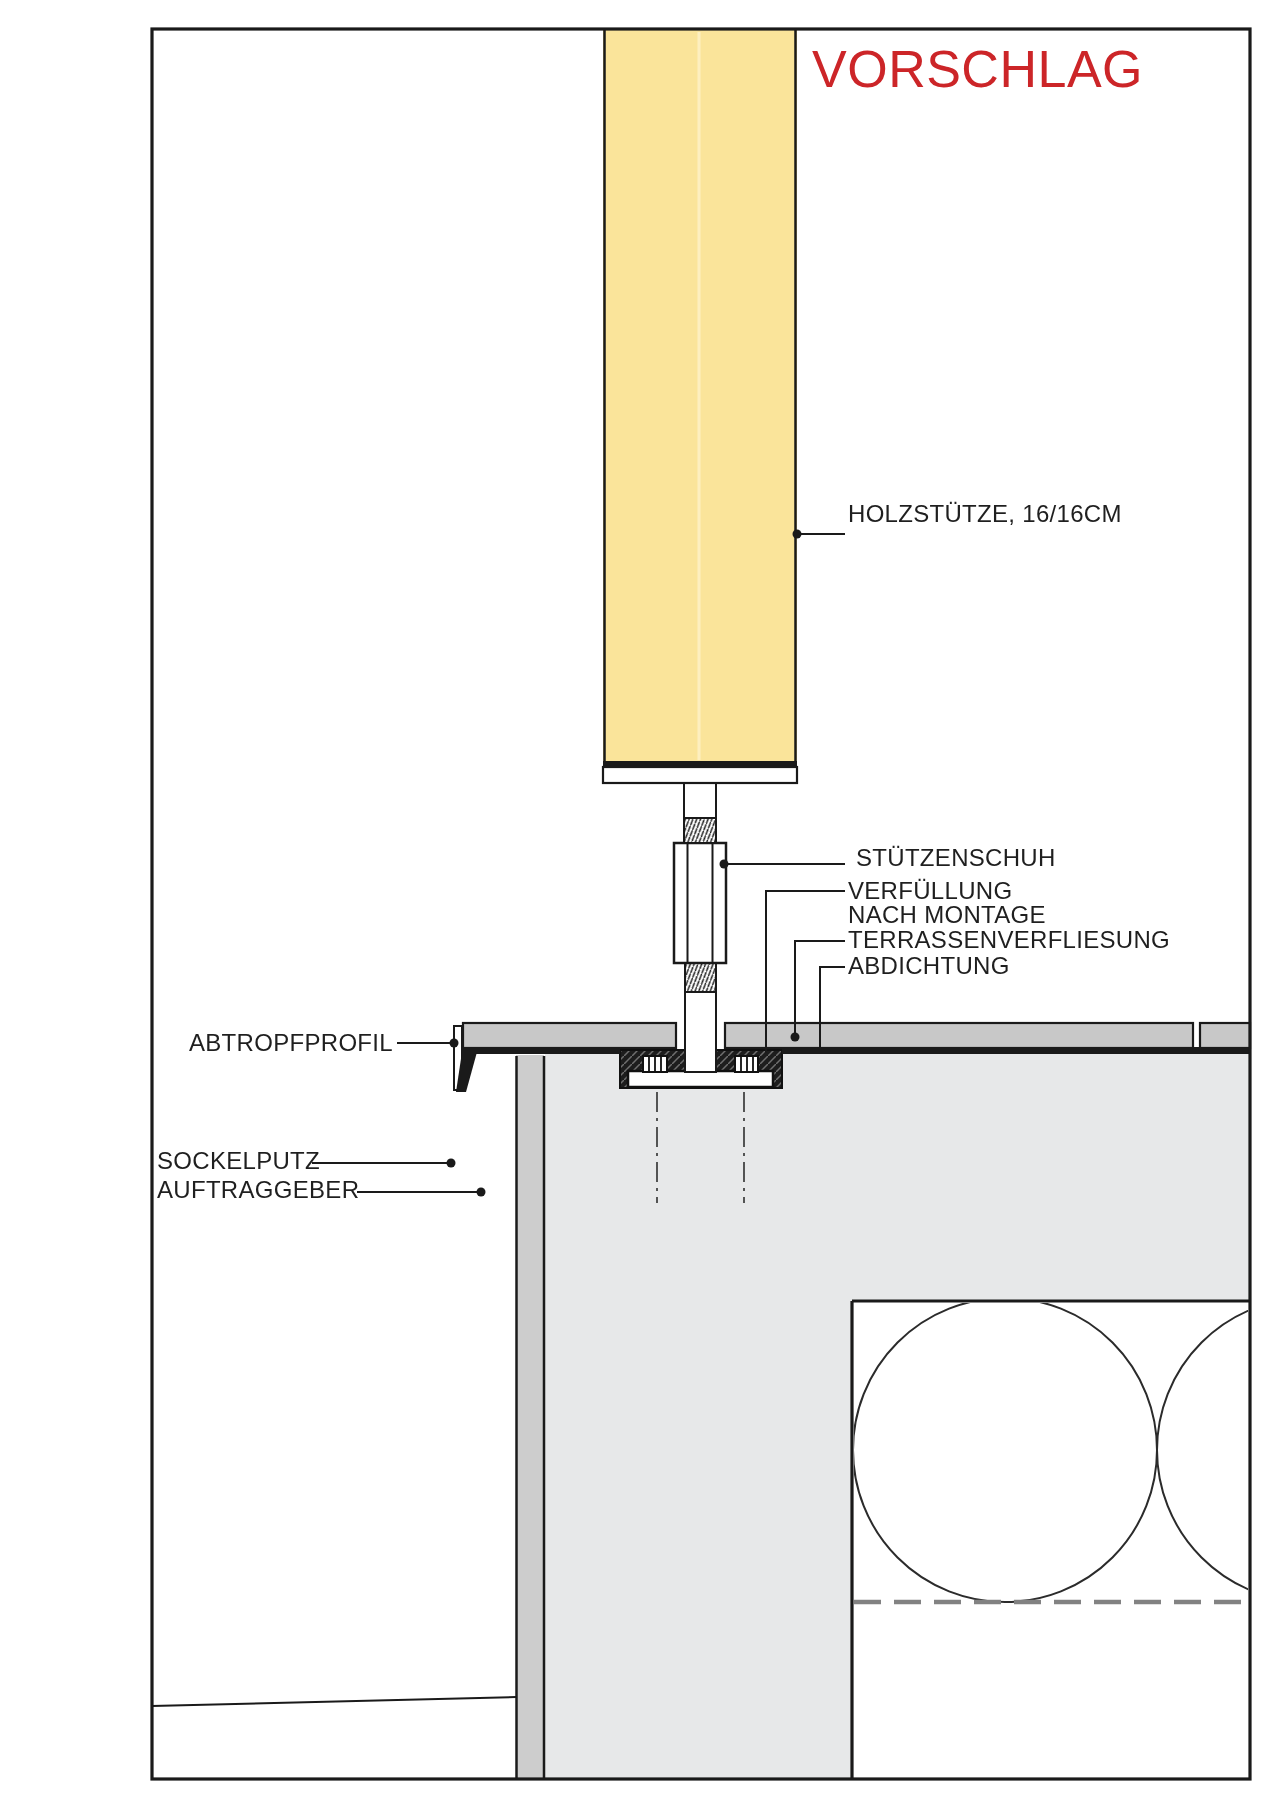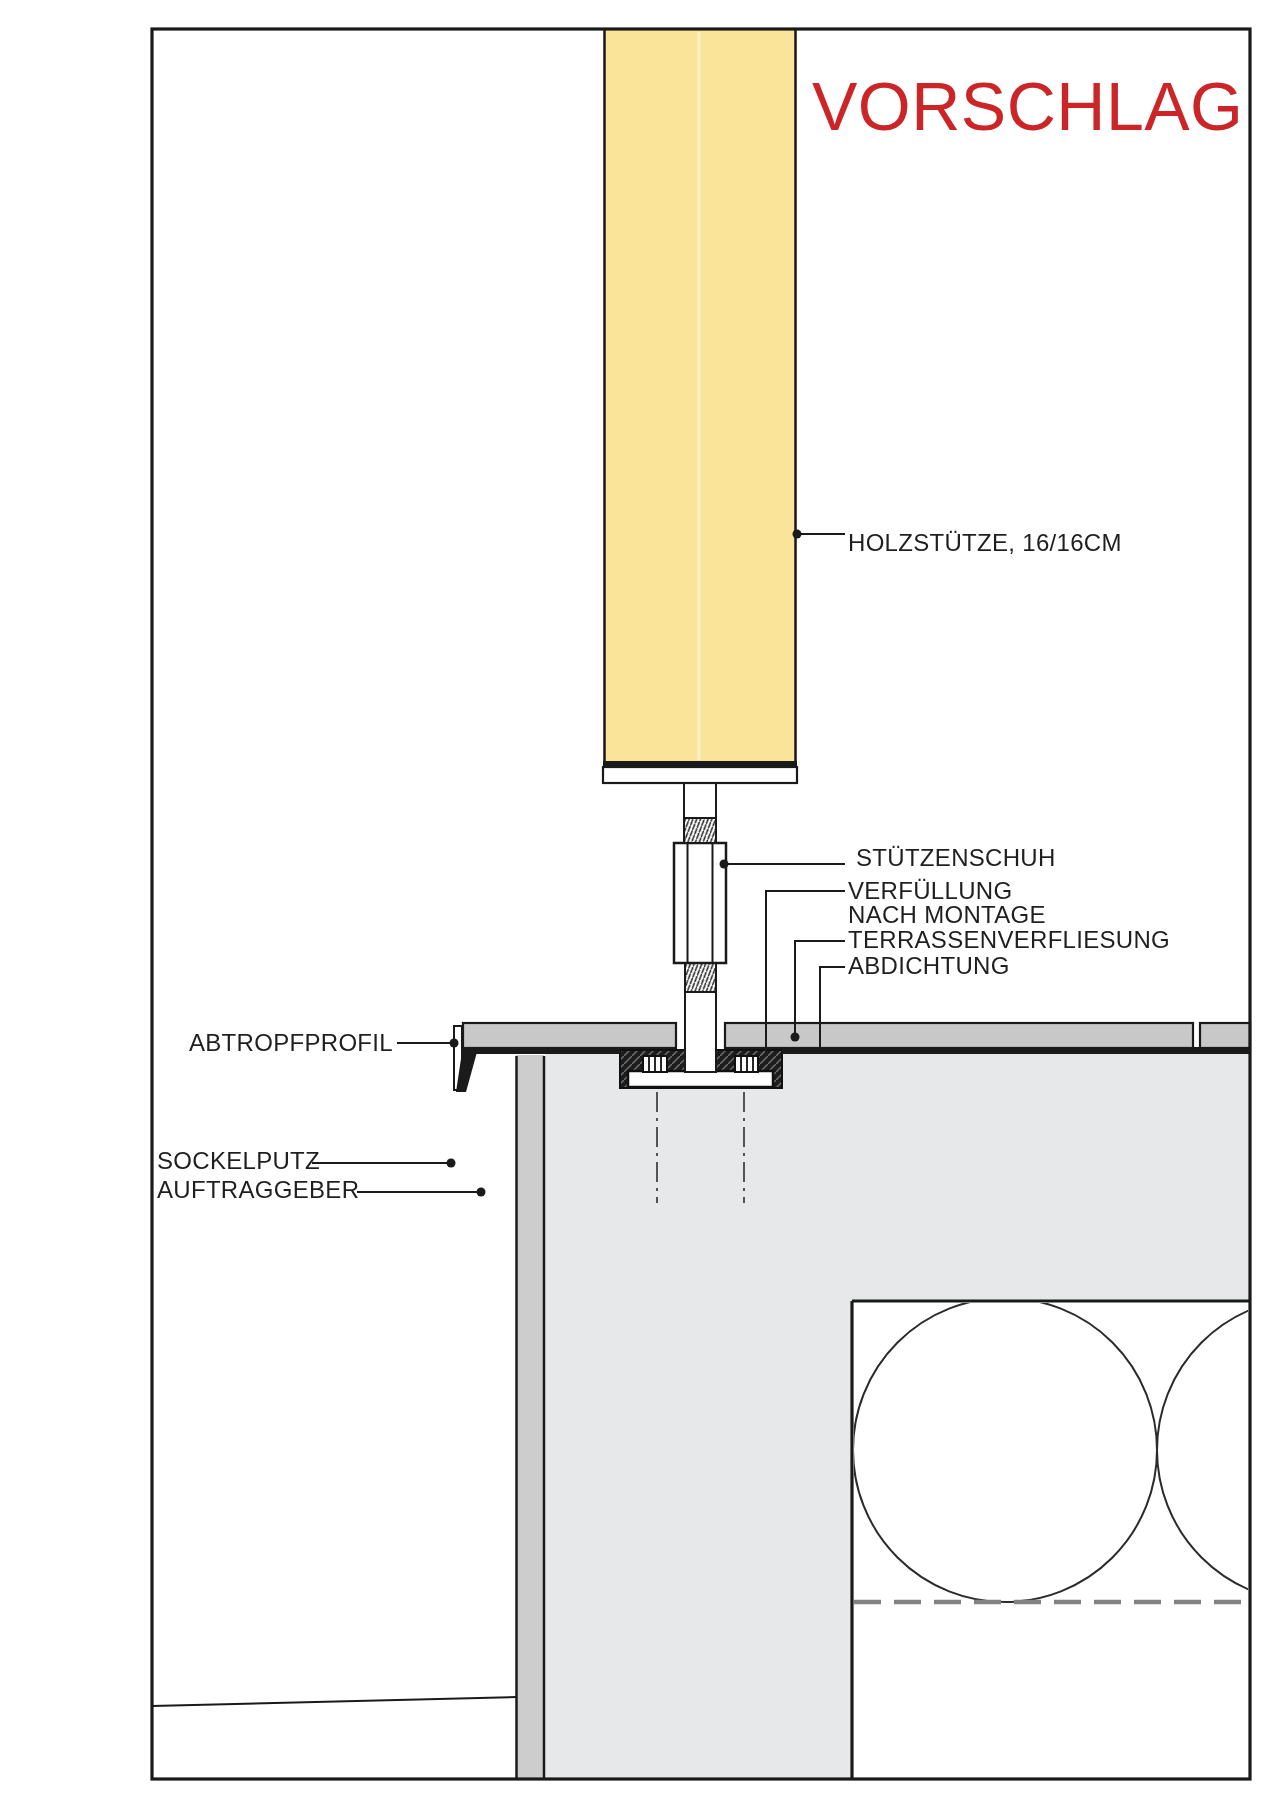--- a/index.html
+++ b/index.html
@@ -9,26 +9,25 @@
     height:1810px;
     background:#ffffff;
     font-family:"Liberation Sans", sans-serif;
     overflow:hidden;
   }
   .sheet svg{position:absolute;left:0;top:0;}
   .drawing-title{
     position:absolute;
     left:812px;
     top:41px;
-    font-size:68px;
+    font-size:52px;
     line-height:56px;
     letter-spacing:0.5px;
     color:var(--title-red,#cc2528);
     white-space:nowrap;
-    margin-top:37px;
   }
   .callout{
     position:absolute;
     font-size:24px;
     line-height:26px;
     letter-spacing:0.3px;
     color:#1f1f1f;
     white-space:nowrap;
   }
 </style>
@@ -150,21 +149,21 @@
       <circle cx="454" cy="1043" r="4.5"></circle>
       <circle cx="451" cy="1163" r="4.5"></circle>
       <circle cx="481" cy="1192" r="4.5"></circle>
     </g>
   </svg>
 
   <div class="drawing-title">
     <div>VORSCHLAG</div>
   </div>
 
-  <div class="callout" style="left:848px;top:530px;">HOLZSTÜTZE, 16/16CM</div>
+  <div class="callout" style="left:848px;top:501px;">HOLZSTÜTZE, 16/16CM</div>
   <div class="callout" style="left:856px;top:845px;">STÜTZENSCHUH</div>
   <div class="callout" style="left:848px;top:878px;">VERFÜLLUNG</div>
   <div class="callout" style="left:848px;top:902px;">NACH MONTAGE</div>
   <div class="callout" style="left:848px;top:927px;">TERRASSENVERFLIESUNG</div>
   <div class="callout" style="left:848px;top:953px;">ABDICHTUNG</div>
   <div class="callout" style="left:189px;top:1030px;">ABTROPFPROFIL</div>
   <div class="callout" style="left:157px;top:1148px;">SOCKELPUTZ</div>
   <div class="callout" style="left:157px;top:1177px;">AUFTRAGGEBER</div>
 
 </div>

